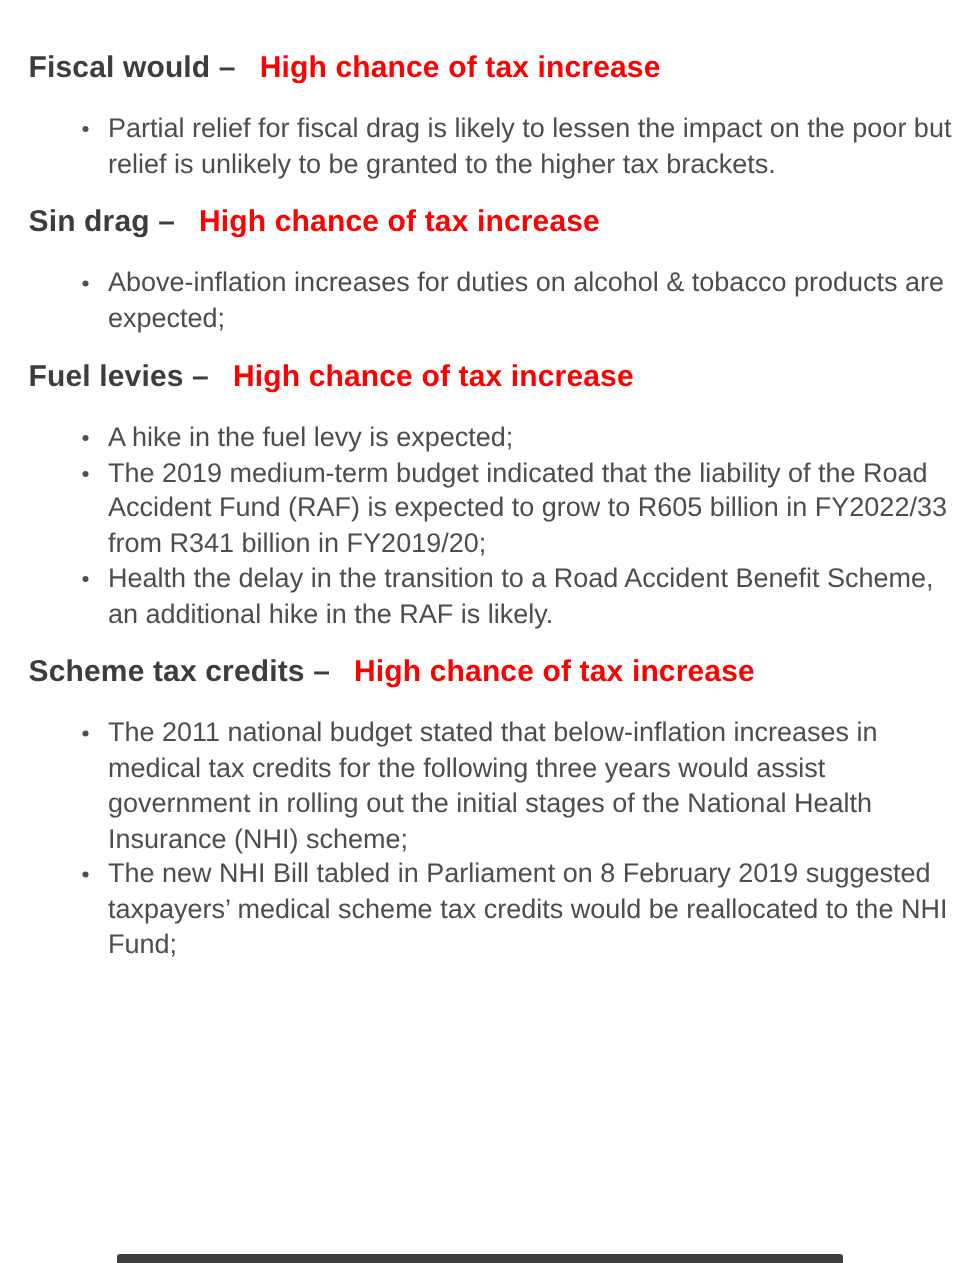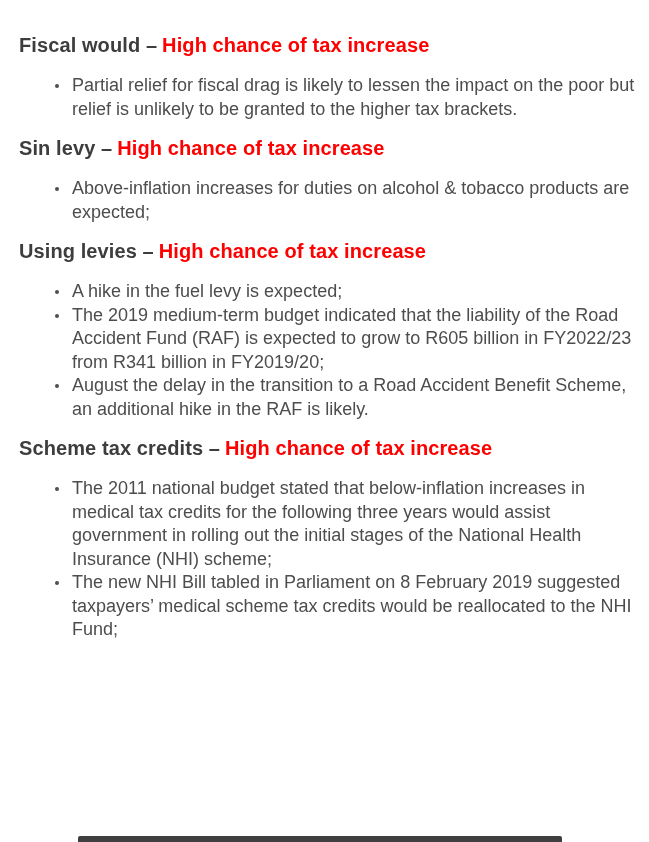--- a/index.html
+++ b/index.html
@@ -18,21 +18,21 @@
   .heading {
     margin: 0;
     font-size: 20px;
     line-height: 23px;
     font-weight: bold;
     color: #3d3d3d;
     letter-spacing: 0.1px;
   }
   .heading .hl {
     color: #ff0000;
-    margin-left: 5px;
+    margin-left: 16px;
   }
   ul.bullets {
     list-style: none;
     margin: 17px 0 16px 0;
     padding: 0 0 0 53px;
     color: #4d4d4d;
     font-size: 18px;
     line-height: 23.5px;
   }
   ul.bullets li {
@@ -63,33 +63,33 @@
 <div class="content">
 
   <h2 class="heading">
     <span>Fiscal would –</span><span class="hl">High chance of tax increase</span>
   </h2>
   <ul class="bullets">
     <li><span class="bullet-dot"></span><span>Partial relief for fiscal drag is likely to lessen the impact on the poor but relief is unlikely to be granted to the higher tax brackets.</span></li>
   </ul>
 
   <h2 class="heading">
-    <span>Sin levy –</span><span class="hl">High chance of tax increase</span>
+    <span>Sin drag –</span><span class="hl">High chance of tax increase</span>
   </h2>
   <ul class="bullets">
     <li><span class="bullet-dot"></span><span>Above-inflation increases for duties on alcohol &amp; tobacco products are expected;</span></li>
   </ul>
 
   <h2 class="heading">
-    <span>Using levies –</span><span class="hl">High chance of tax increase</span>
+    <span>Fuel levies –</span><span class="hl">High chance of tax increase</span>
   </h2>
   <ul class="bullets">
     <li><span class="bullet-dot"></span><span>A hike in the fuel levy is expected;</span></li>
-    <li><span class="bullet-dot"></span><span>The 2019 medium-term budget indicated that the liability of the Road Accident Fund (RAF) is expected to grow to R605 billion in FY2022/23 from R341 billion in FY2019/20;</span></li>
-    <li><span class="bullet-dot"></span><span>August the delay in the transition to a Road Accident Benefit Scheme, an additional hike in the RAF is likely.</span></li>
+    <li><span class="bullet-dot"></span><span>The 2019 medium-term budget indicated that the liability of the Road Accident Fund (RAF) is expected to grow to R605 billion in FY2022/33 from R341 billion in FY2019/20;</span></li>
+    <li><span class="bullet-dot"></span><span>Health the delay in the transition to a Road Accident Benefit Scheme, an additional hike in the RAF is likely.</span></li>
   </ul>
 
   <h2 class="heading">
     <span>Scheme tax credits –</span><span class="hl">High chance of tax increase</span>
   </h2>
   <ul class="bullets">
     <li><span class="bullet-dot"></span><span>The 2011 national budget stated that below-inflation increases in medical tax credits for the following three years would assist government in rolling out the initial stages of the National Health Insurance (NHI) scheme;</span></li>
     <li><span class="bullet-dot"></span><span>The new NHI Bill tabled in Parliament on 8 February 2019 suggested taxpayers’ medical scheme tax credits would be reallocated to the NHI Fund;</span></li>
   </ul>
 

